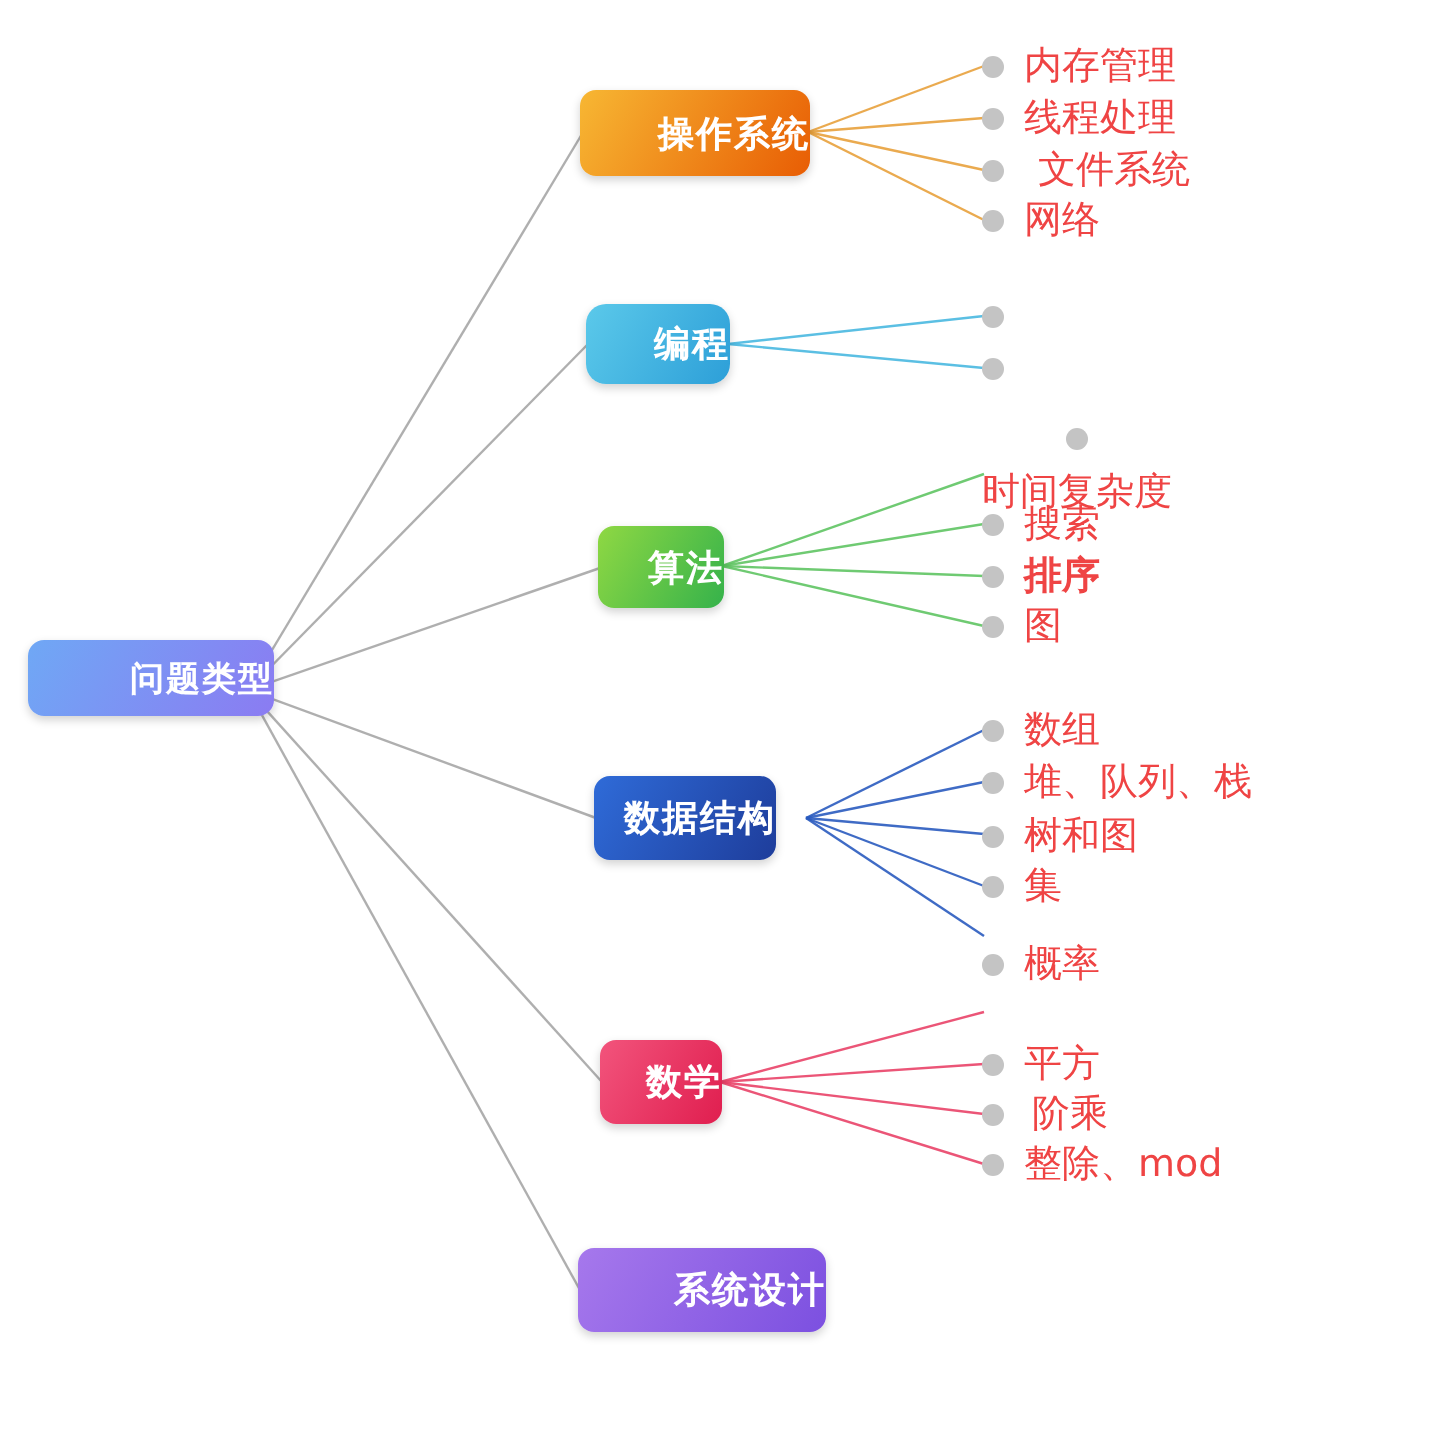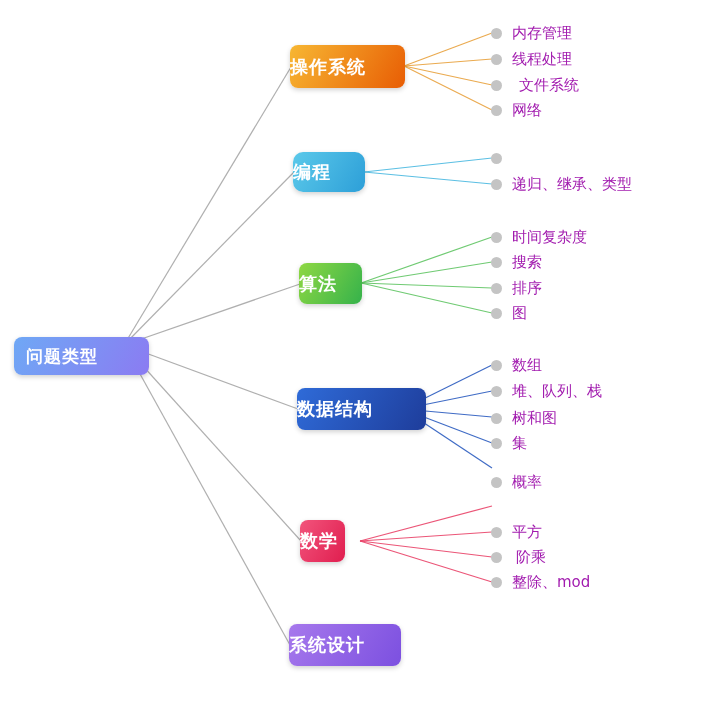--- a/index.html
+++ b/index.html
@@ -14,21 +14,21 @@
   svg.links {
     position: absolute;
     left: 0; top: 0;
     width: 720px; height: 717px;
   }
   svg.links line { stroke-width: 1.2; fill: none; opacity: 0.9; }
   .node {
     position: absolute;
     display: flex;
     align-items: center;
-    justify-content: flex-start;
+    justify-content: flex-end;
     color: #ffffff;
     font-weight: bold;
     border-radius: 8px;
     box-shadow: 0 2px 5px rgba(0,0,0,0.18);
     white-space: nowrap;
     cursor: pointer;
   }
   .node.root { font-size: 17px; letter-spacing: 1px; }
   .node.branch { font-size: 18px; letter-spacing: 1px; }
   .leaf {
@@ -39,22 +39,22 @@
     height: 22px;
     cursor: pointer;
   }
   .leaf .dot {
     width: 11px;
     height: 11px;
     border-radius: 50%;
     flex: 0 0 auto;
   }
   .leaf .leaf-label {
-    font-size: 15px;
-    color: #a21caf;
+    font-size: 19px;
+    color: #ef4444;
     white-space: nowrap;
     line-height: 22px;
   }
 </style>
 </head>
 <body>
 
 <div class="canvas">
 
   <svg class="links" width="720" height="717" viewBox="0 0 720 717">
@@ -84,45 +84,45 @@
     <line x1="403" y1="409" x2="492" y2="417" stroke="#2A5BBF"></line>
     <line x1="403" y1="409" x2="492" y2="443" stroke="#2A5BBF"></line>
     <line x1="403" y1="409" x2="492" y2="468" stroke="#2A5BBF"></line>
 
     <line x1="360" y1="541" x2="492" y2="506" stroke="#E94368"></line>
     <line x1="360" y1="541" x2="492" y2="532" stroke="#E94368"></line>
     <line x1="360" y1="541" x2="492" y2="557" stroke="#E94368"></line>
     <line x1="360" y1="541" x2="492" y2="582" stroke="#E94368"></line>
   </svg>
 
-  <div class="node root" style="left: 14px; top: 337px; width: 123px; height: 38px; background: linear-gradient(120deg, rgb(111, 168, 245), rgb(139, 123, 242)); padding-left: 12px;">
+  <div class="node root" style="left: 14px; top: 320px; width: 123px; height: 38px; background: linear-gradient(120deg, rgb(111, 168, 245), rgb(139, 123, 242));">
     <span>问题类型</span>
   </div>
 
   <div class="node branch" style="left: 290px; top: 45px; width: 115px; height: 43px; background: linear-gradient(120deg, rgb(247, 183, 51), rgb(232, 93, 4));">
     <span>操作系统</span>
   </div>
 
   <div class="node branch" style="left: 293px; top: 152px; width: 72px; height: 40px; background: linear-gradient(120deg, rgb(91, 201, 234), rgb(45, 159, 216)); border-radius: 10px;">
     <span>编程</span>
   </div>
 
   <div class="node branch" style="left: 299px; top: 263px; width: 63px; height: 41px; background: linear-gradient(120deg, rgb(143, 216, 67), rgb(53, 178, 75));">
     <span>算法</span>
   </div>
 
-  <div class="node branch" style="left: 297px; top: 388px; width: 129px; height: 42px; background: linear-gradient(120deg, rgb(47, 107, 216), rgb(30, 61, 155));">
+  <div class="node branch" style="left: 297px; top: 388px; width: 91px; height: 42px; background: linear-gradient(120deg, rgb(47, 107, 216), rgb(30, 61, 155));">
     <span>数据结构</span>
   </div>
 
-  <div class="node branch" style="left: 300px; top: 520px; width: 45px; height: 42px; background: linear-gradient(120deg, rgb(242, 84, 124), rgb(224, 30, 79));">
+  <div class="node branch" style="left: 300px; top: 520px; width: 61px; height: 42px; background: linear-gradient(120deg, rgb(242, 84, 124), rgb(224, 30, 79));">
     <span>数学</span>
   </div>
 
-  <div class="node branch" style="left: 289px; top: 624px; width: 112px; height: 42px; background: linear-gradient(120deg, rgb(166, 120, 236), rgb(124, 80, 224));">
+  <div class="node branch" style="left: 289px; top: 624px; width: 112px; height: 42px; background: linear-gradient(120deg, rgb(166, 120, 236), rgb(124, 80, 224)); padding-left: 12px;">
     <span>系统设计</span>
   </div>
 
   <div class="leaf" style="left:491px; top:22px;">
     <span class="dot" style="background: rgb(196, 196, 196);"></span>
     <span class="leaf-label">内存管理</span>
   </div>
   <div class="leaf" style="left:491px; top:48px;">
     <span class="dot" style="background: rgb(196, 196, 196);"></span>
     <span class="leaf-label">线程处理</span>
@@ -134,32 +134,31 @@
   <div class="leaf" style="left:491px; top:99px;">
     <span class="dot" style="background: rgb(196, 196, 196);"></span>
     <span class="leaf-label">网络</span>
   </div>
 
   <div class="leaf" style="left:491px; top:147px;">
     <span class="dot" style="background: rgb(196, 196, 196);"></span>
   </div>
   <div class="leaf" style="left:491px; top:173px;">
     <span class="dot" style="background: rgb(196, 196, 196);"></span>
-    <span class="leaf-label">递归、继承、类型</span>
   </div>
 
-  <div class="leaf" style="left:491px; top:226px;">
+  <div class="leaf" style="left:491px; top:214px;flex-direction:column;">
     <span class="dot" style="background: rgb(196, 196, 196);"></span>
     <span class="leaf-label">时间复杂度</span>
   </div>
   <div class="leaf" style="left:491px; top:251px;">
     <span class="dot" style="background: rgb(196, 196, 196);"></span>
     <span class="leaf-label">搜索</span>
   </div>
-  <div class="leaf" style="left:491px; top:277px;">
+  <div class="leaf" style="left:491px; top:277px;font-weight:bold;">
     <span class="dot" style="background: rgb(196, 196, 196);"></span>
     <span class="leaf-label">排序</span>
   </div>
   <div class="leaf" style="left:491px; top:302px;">
     <span class="dot" style="background: rgb(196, 196, 196);"></span>
     <span class="leaf-label">图</span>
   </div>
 
   <div class="leaf" style="left:491px; top:354px;">
     <span class="dot" style="background: rgb(196, 196, 196);"></span>

